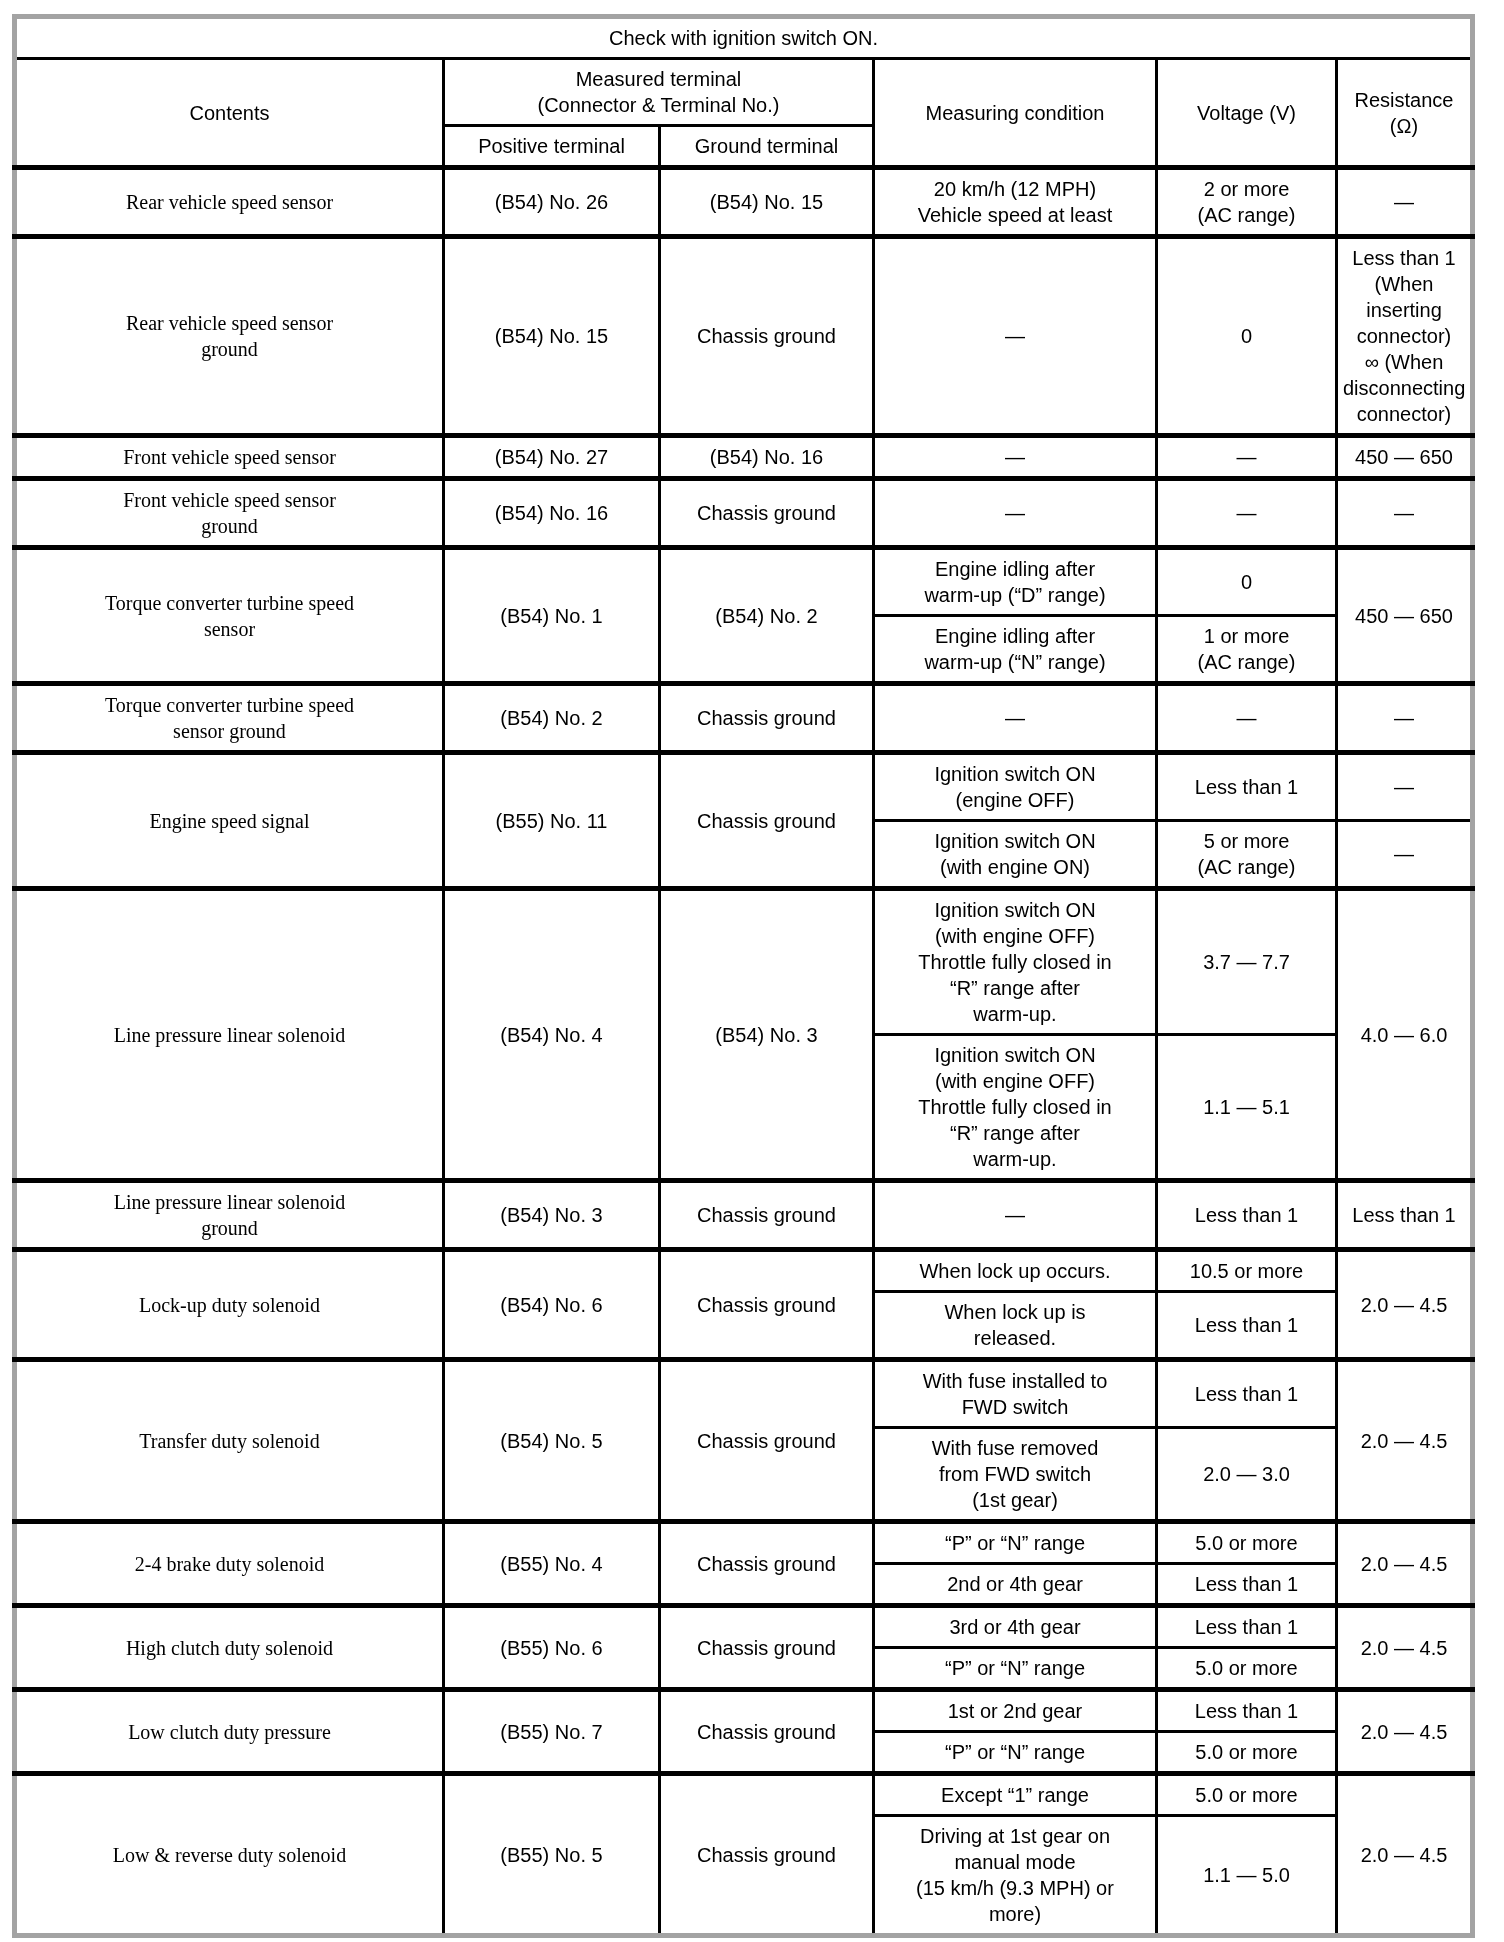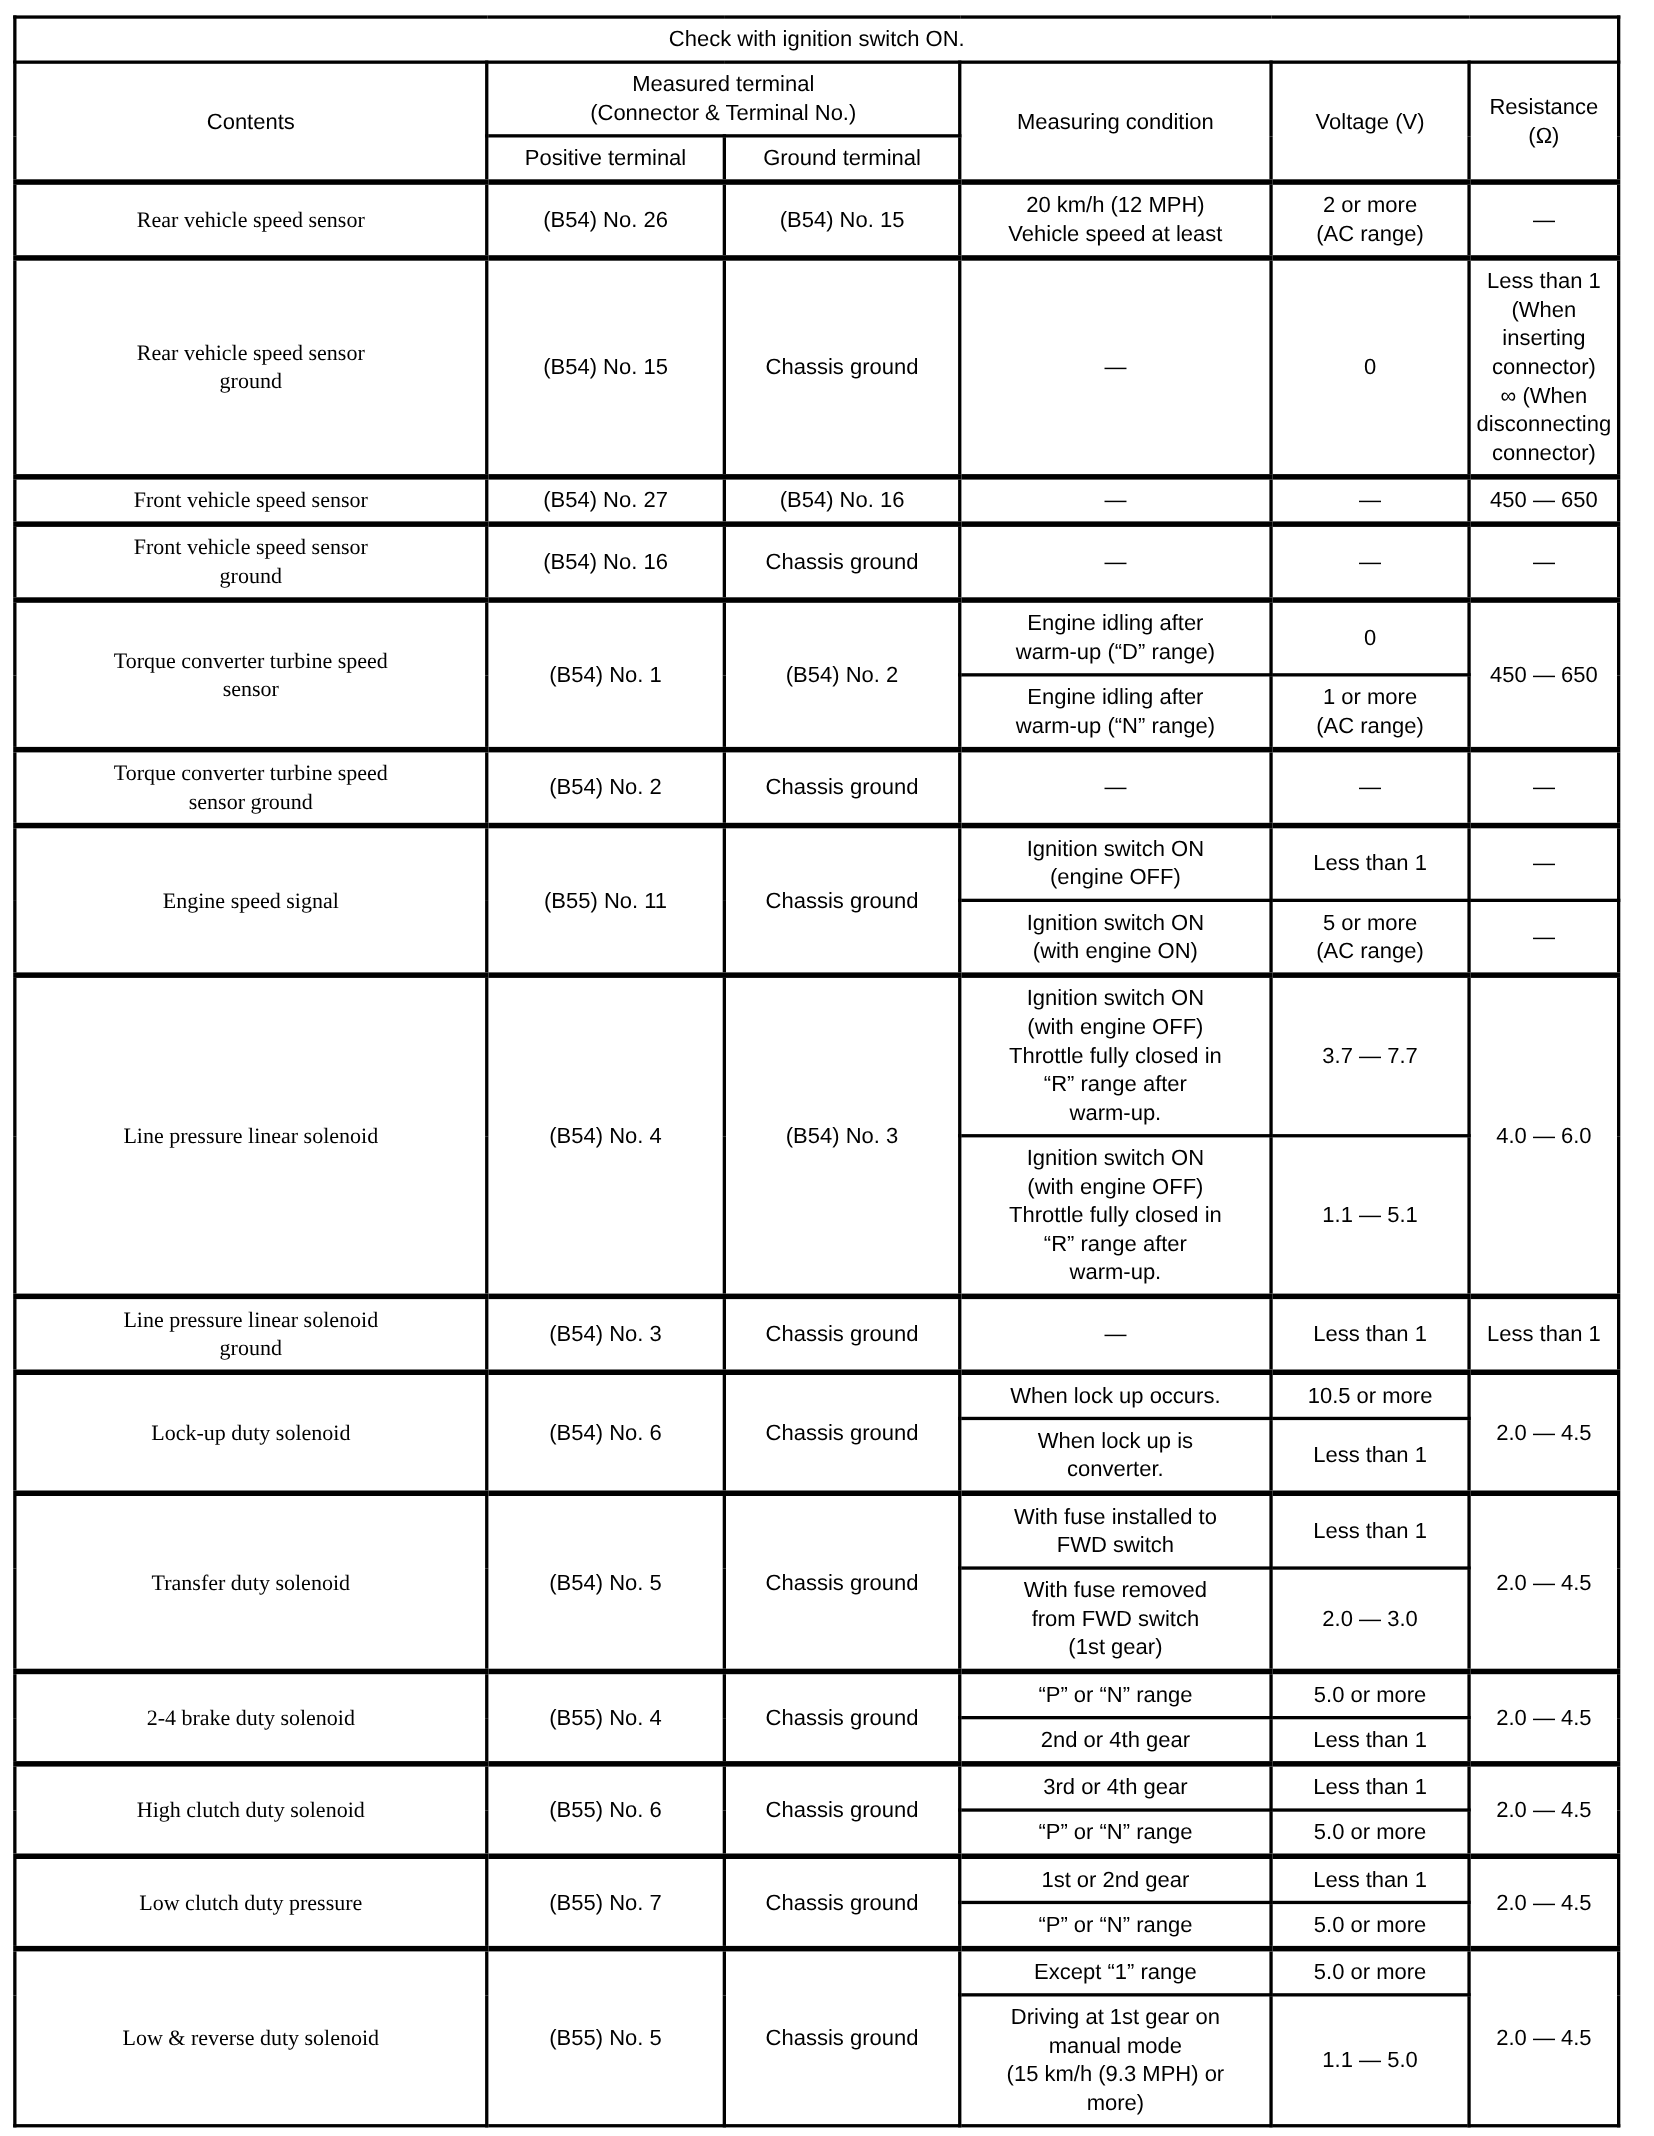--- a/index.html
+++ b/index.html
@@ -12,21 +12,21 @@
   .page {
     width: 1504px;
     box-sizing: border-box;
     padding: 14px 32px 16px 12px;
     background: #ffffff;
   }
   table.spec {
     border-collapse: collapse;
     table-layout: fixed;
     width: 1458px;
-    border: 2px solid #a3a3a3;
+    border: 5px solid #a3a3a3;
     background: #fff;
   }
   table.spec th, table.spec td {
     border: 3px solid #000;
     font-size: 20px;
     line-height: 1.3;
     vertical-align: middle;
     text-align: center;
     white-space: pre-line;
     padding: 6px 5px;
@@ -204,21 +204,21 @@
     <tr class="group">
       <td class="c-contents" rowspan="2">Lock-up duty solenoid</td>
       <td rowspan="2">(B54) No. 6</td>
       <td rowspan="2">Chassis ground</td>
       <td>When lock up occurs.</td>
       <td>10.5 or more</td>
       <td rowspan="2">2.0 — 4.5</td>
     </tr>
     <tr>
       <td>When lock up is
-converter.</td>
+released.</td>
       <td>Less than 1</td>
     </tr>
 
     <tr class="group">
       <td class="c-contents" rowspan="2">Transfer duty solenoid</td>
       <td rowspan="2">(B54) No. 5</td>
       <td rowspan="2">Chassis ground</td>
       <td>With fuse installed to
 FWD switch</td>
       <td>Less than 1</td>

